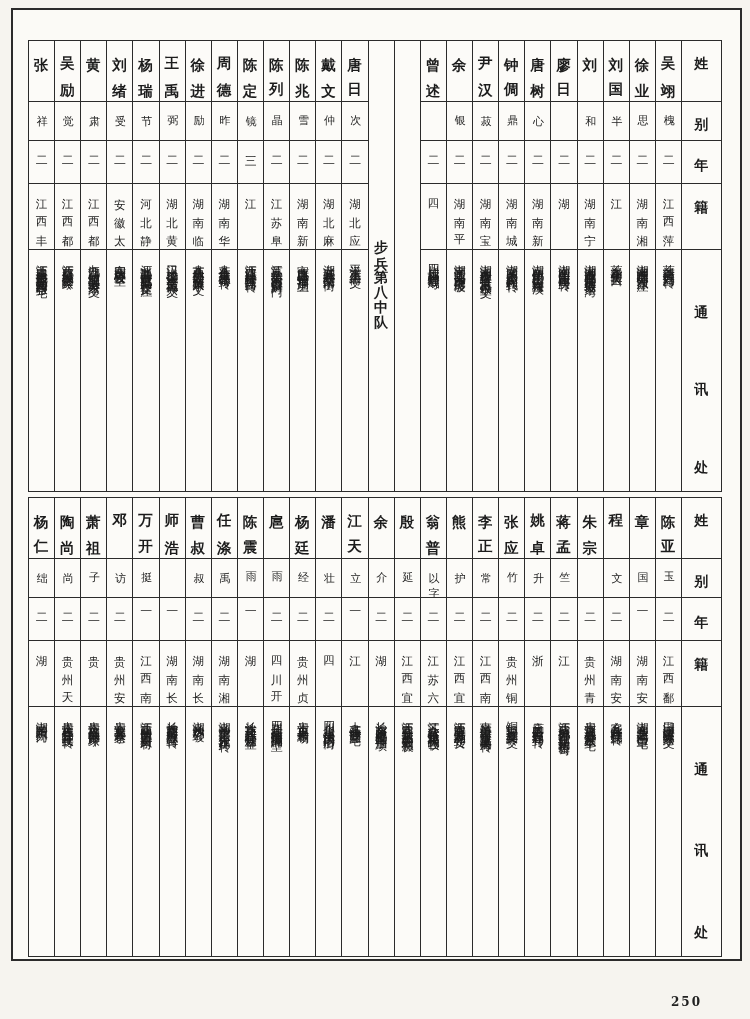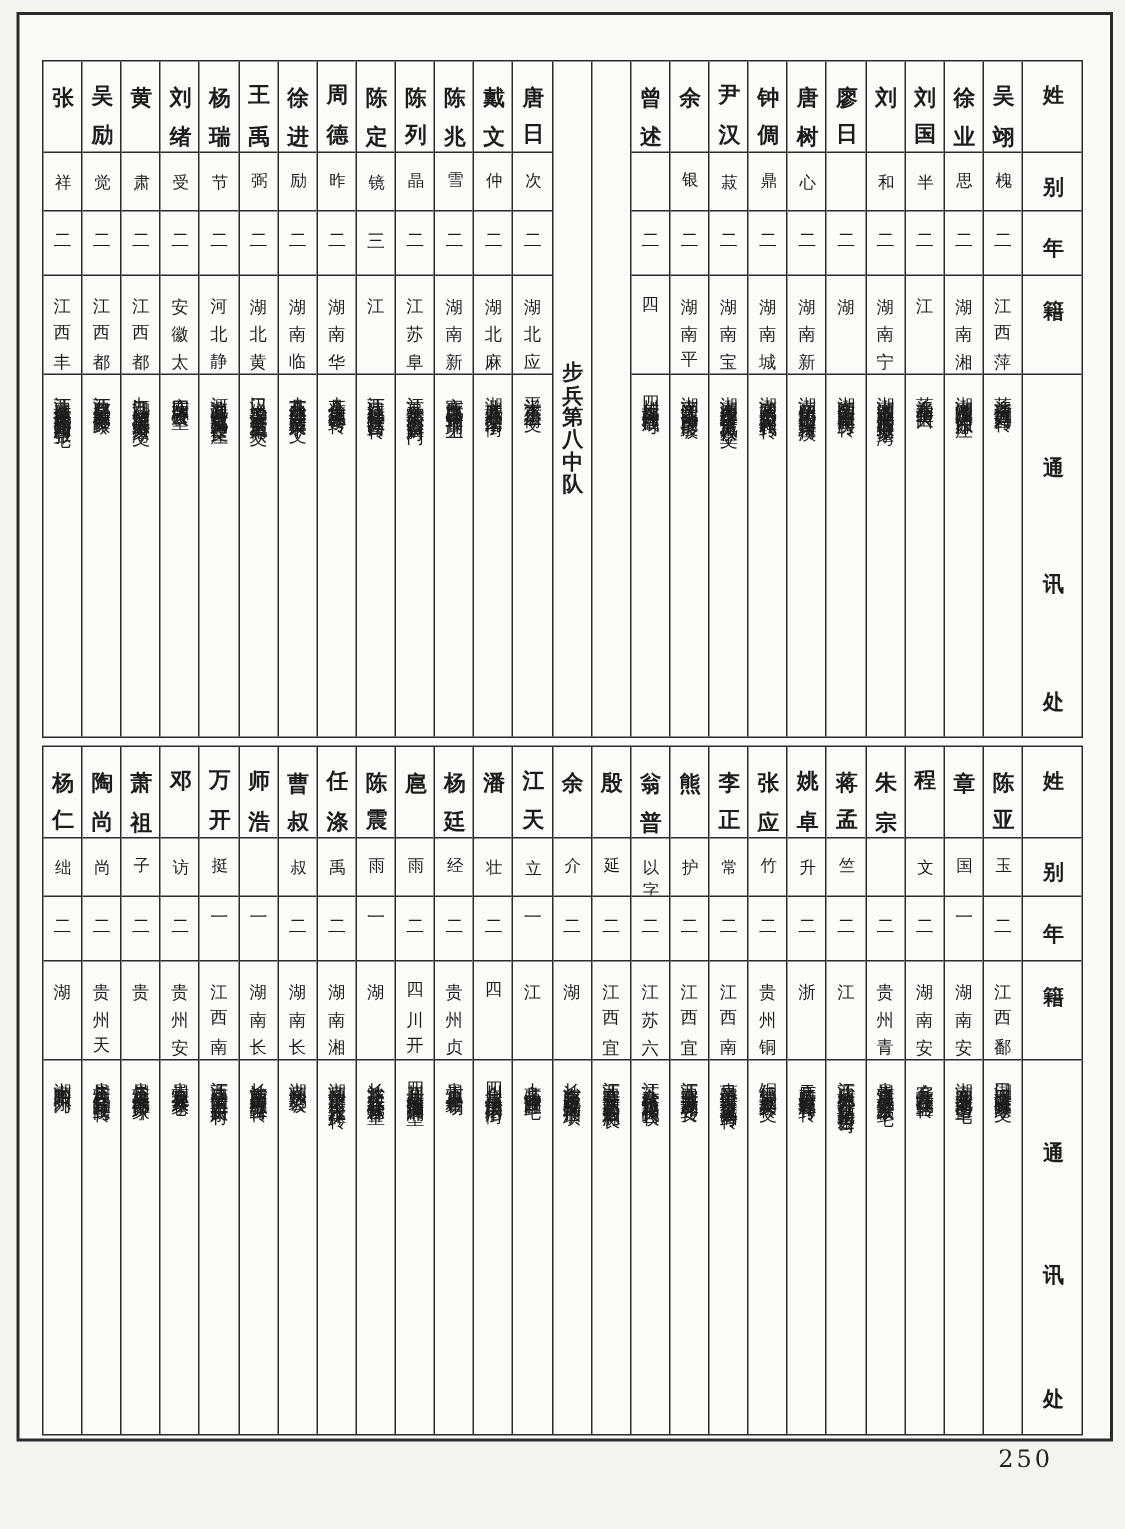--- a/index.html
+++ b/index.html
@@ -52,23 +52,24 @@
   .c-addr.h-label>span{padding:42px 0;text-align:justify;text-align-last:justify;letter-spacing:0;}
   .unit-cell{
     flex:1;display:flex;align-items:center;justify-content:center;border-bottom:none;
   }
   .unit-cell>span{
     height:auto;font-size:14px;font-weight:700;letter-spacing:15px;
     text-align:center;text-align-last:center;padding-top:15px;
   }
   .empty-cell{flex:1;border-bottom:none;}
   .page-number{
-    position:absolute;right:48px;top:963px;
-    font-size:16px;letter-spacing:2px;color:#222;
+    position:absolute;right:48px;top:995px;
+    font-size:12px;letter-spacing:2px;color:#222;
     font-family:"DejaVu Serif","Liberation Serif",serif;
+    font-weight:bold;
   }
 </style>
 </head>
 <body>
 
 <div class="page-frame"></div>
 
 <div id="table-top" class="roster-table">
     <div class="col header-col">
       <div class="cell c-name h-label">

